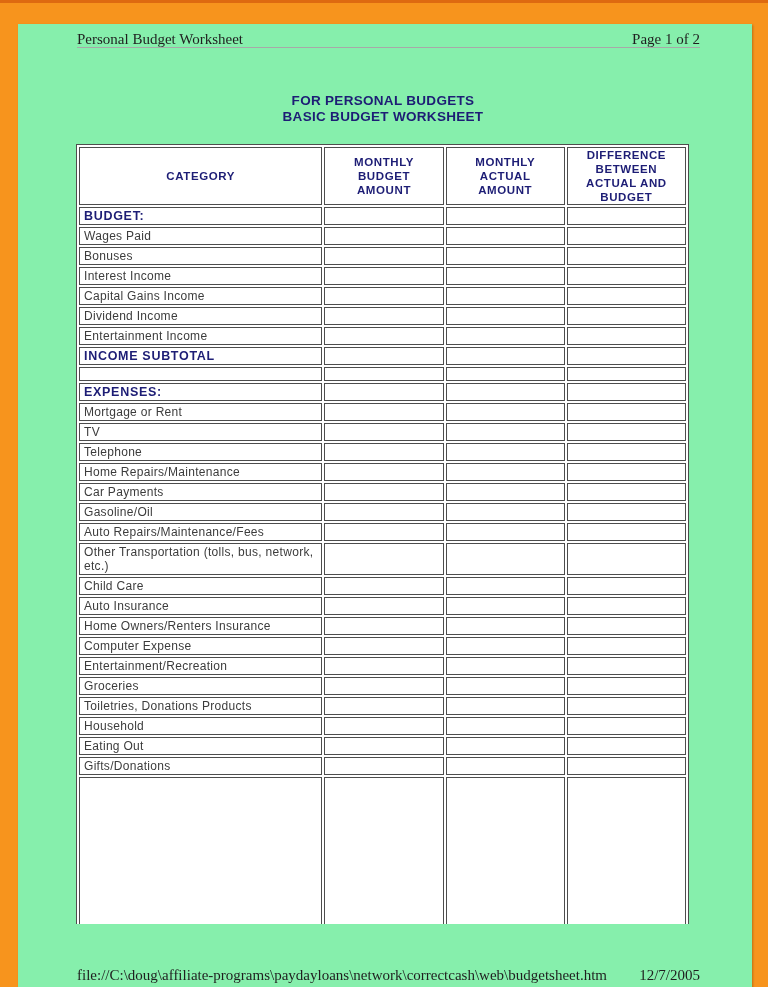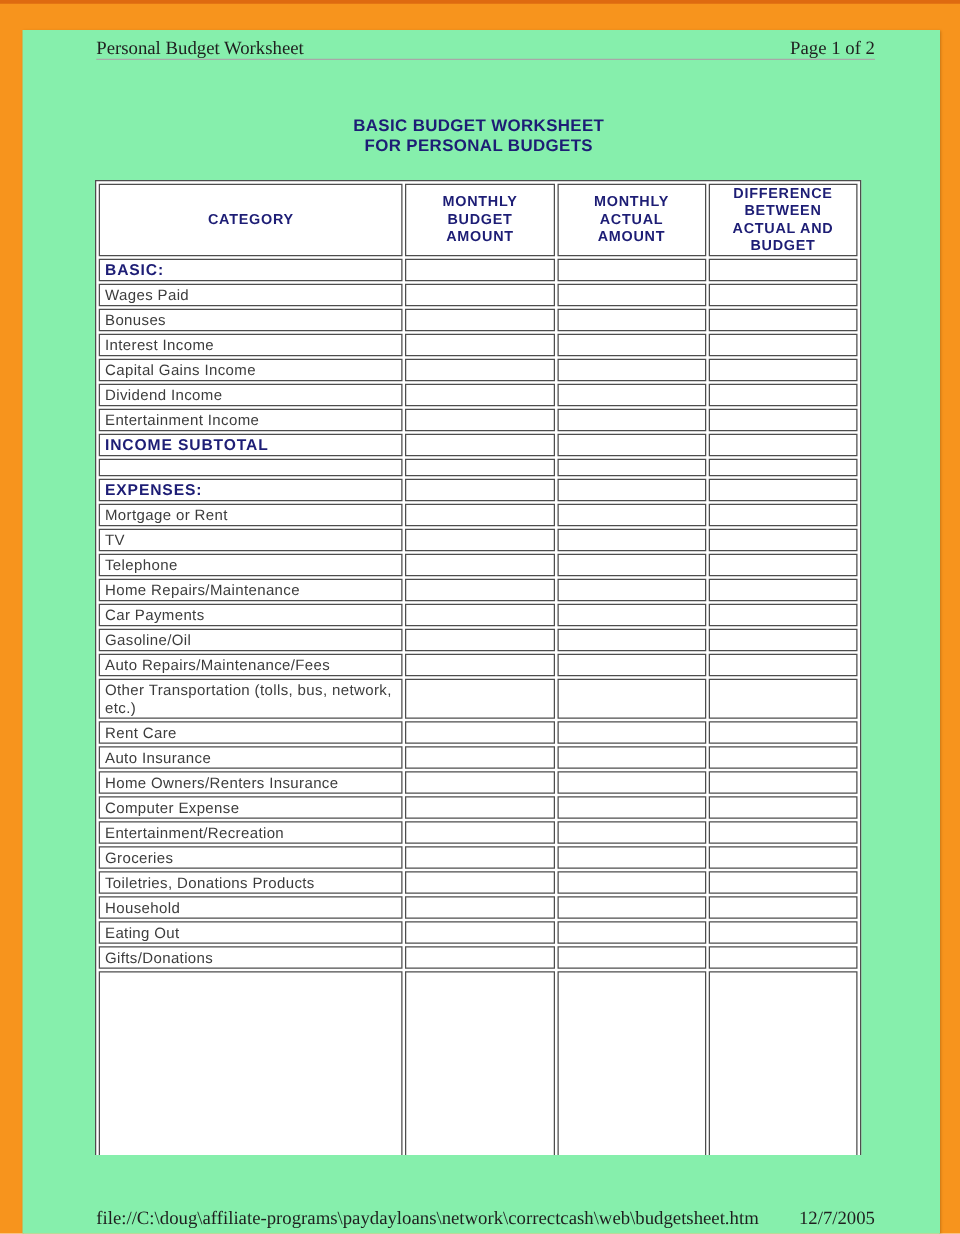--- a/index.html
+++ b/index.html
@@ -117,22 +117,22 @@
 
   <div class="page">
 
     <div class="print-bar print-header">
       <span>Personal Budget Worksheet</span>
       <span>Page 1 of 2</span>
     </div>
     <div class="header-rule"></div>
 
     <div class="doc-title">
+      <div>FOR PERSONAL BUDGETS</div>
       <div>BASIC BUDGET WORKSHEET</div>
-      <div>FOR PERSONAL BUDGETS</div>
     </div>
 
     <div class="table-clip">
       <table class="budget">
         <colgroup>
           <col style="width:241px">
           <col style="width:118px">
           <col style="width:118px">
           <col style="width:118px">
         </colgroup>
@@ -146,21 +146,21 @@
 ACTUAL
 AMOUNT</th>
             <th>DIFFERENCE
 BETWEEN
 ACTUAL AND
 BUDGET</th>
           </tr>
         </thead>
         <tbody>
             <tr class="row-section">
-              <td class="cat">BASIC:</td>
+              <td class="cat">BUDGET:</td>
               <td class="amt"></td>
               <td class="amt"></td>
               <td class="amt"></td>
             </tr>
             <tr class="row-item">
               <td class="cat">Wages Paid</td>
               <td class="amt"></td>
               <td class="amt"></td>
               <td class="amt"></td>
             </tr>
@@ -254,21 +254,21 @@
               <td class="amt"></td>
               <td class="amt"></td>
             </tr>
             <tr class="row-item">
               <td class="cat">Other Transportation (tolls, bus, network, etc.)</td>
               <td class="amt"></td>
               <td class="amt"></td>
               <td class="amt"></td>
             </tr>
             <tr class="row-item">
-              <td class="cat">Rent Care</td>
+              <td class="cat">Child Care</td>
               <td class="amt"></td>
               <td class="amt"></td>
               <td class="amt"></td>
             </tr>
             <tr class="row-item">
               <td class="cat">Auto Insurance</td>
               <td class="amt"></td>
               <td class="amt"></td>
               <td class="amt"></td>
             </tr>

